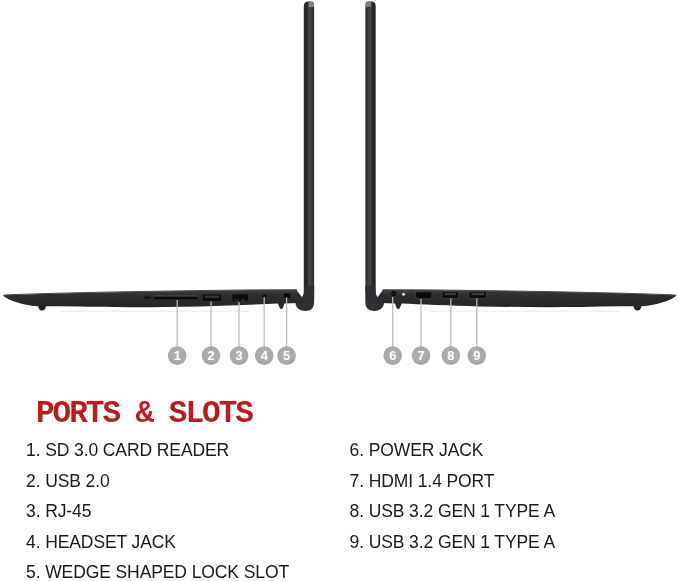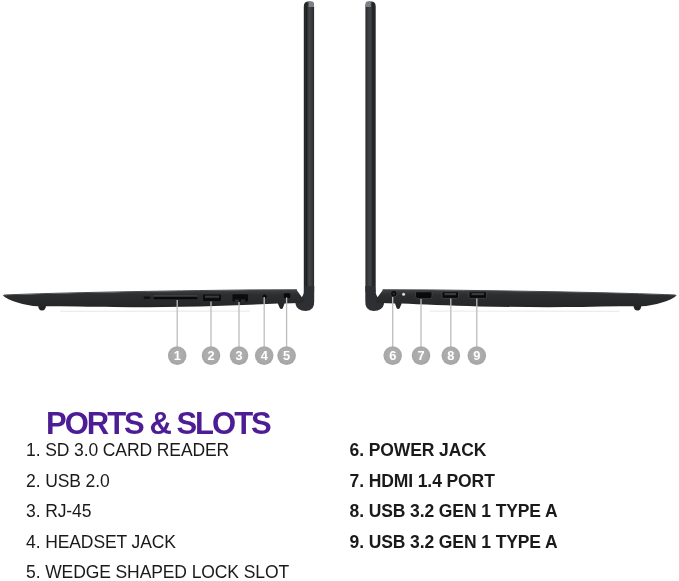--- a/index.html
+++ b/index.html
@@ -1,21 +1,21 @@
 <!DOCTYPE html>
 <html><head>
 <meta charset="utf-8">
 <style>
 html,body{margin:0;padding:0;background:#ffffff;width:679px;height:581px;overflow:hidden;}
 body{font-family:"Liberation Sans",sans-serif;position:relative;}
 #art{position:absolute;left:0;top:0;}
-h1.t{position:absolute;left:28px;top:389.6px;margin:18px;font-size:31px;font-weight:bold;color:#4c1d95;line-height:1;letter-spacing:-2.0px;white-space:nowrap;}
+h1.t{position:absolute;left:28px;top:389.6px;margin:8px;font-size:31px;font-weight:bold;color:#b91c1c;line-height:1;letter-spacing:-2.0px;white-space:nowrap;font-family:Liberation Mono, monospace;}
 .col{position:absolute;font-size:17.5px;line-height:30.45px;color:#1a1a1a;white-space:nowrap;letter-spacing:-0.1px;}
 #c1{left:26px;top:435.3px;}
-#c2{left:349.5px;top:435.3px;font-weight:bold;}
+#c2{left:349.5px;top:435.3px;}
 </style>
 </head>
 <body>
 <svg id="art" width="679" height="581" viewBox="0 0 679 581">
 <defs>
 <linearGradient id="lidg" x1="0" y1="0" x2="1" y2="0">
   <stop offset="0" stop-color="#232426"></stop>
   <stop offset="0.25" stop-color="#2b2c2e"></stop>
   <stop offset="0.55" stop-color="#434549"></stop>
   <stop offset="0.8" stop-color="#37383b"></stop>

